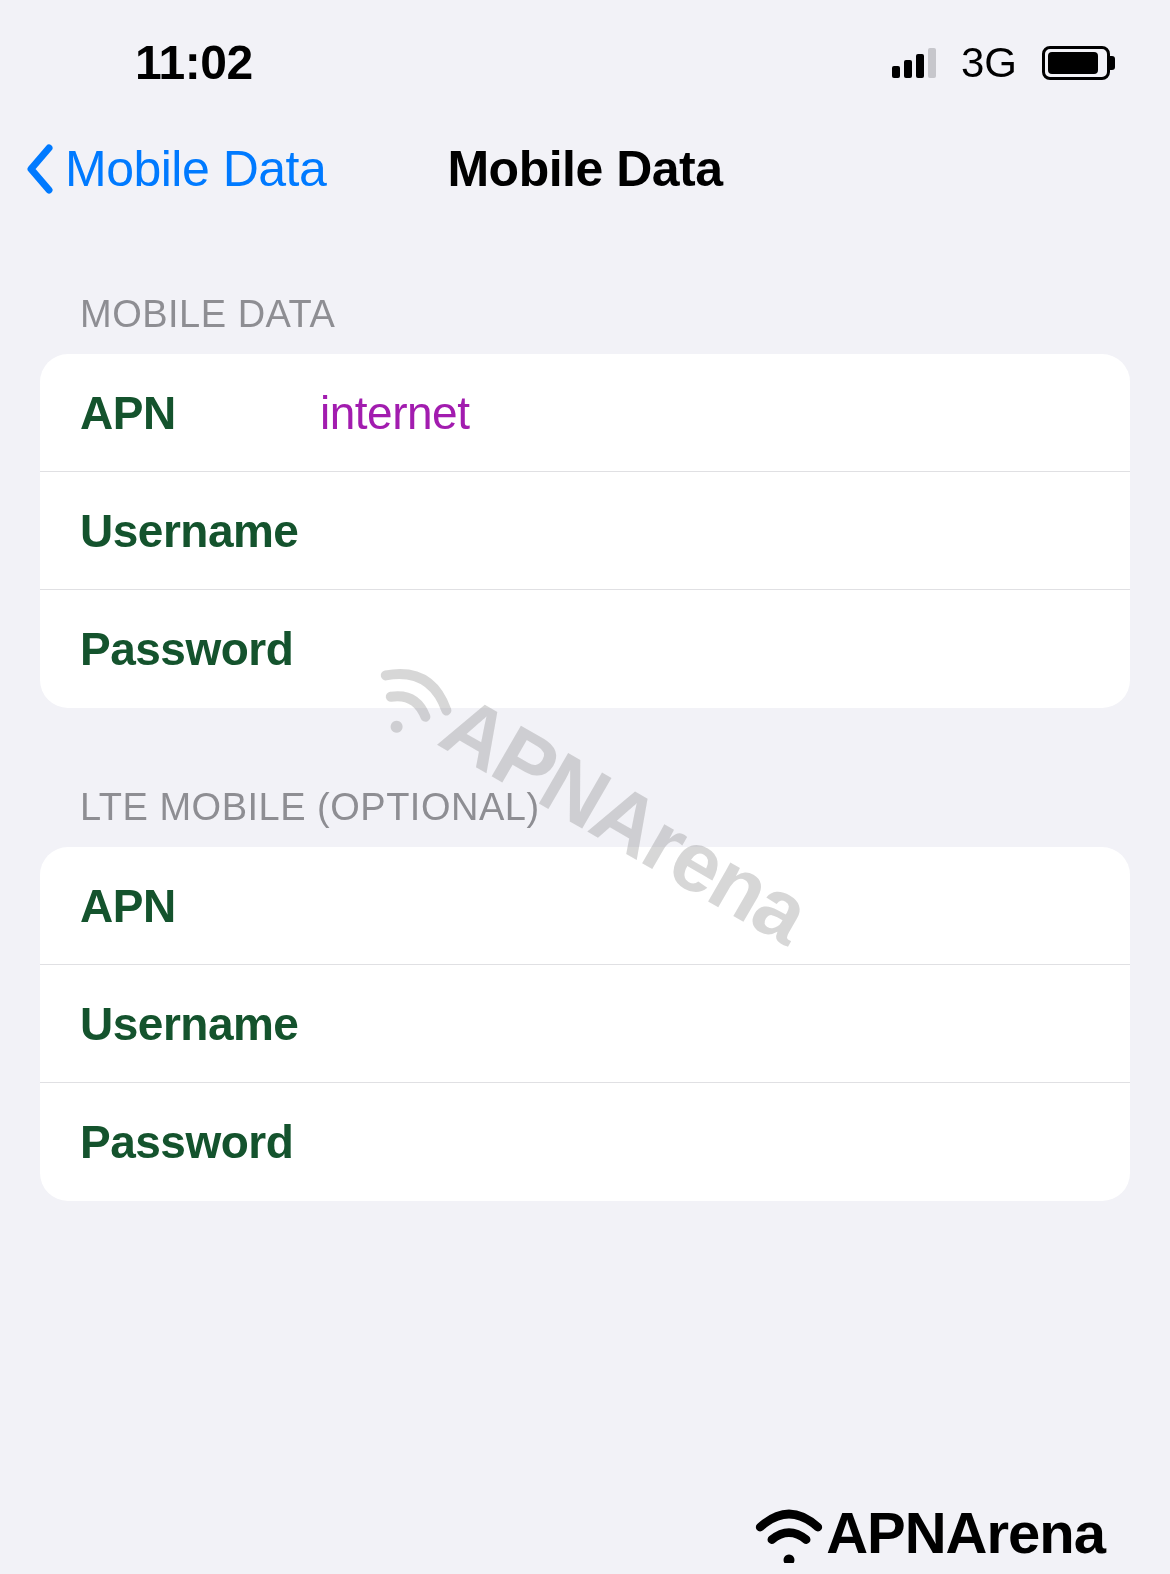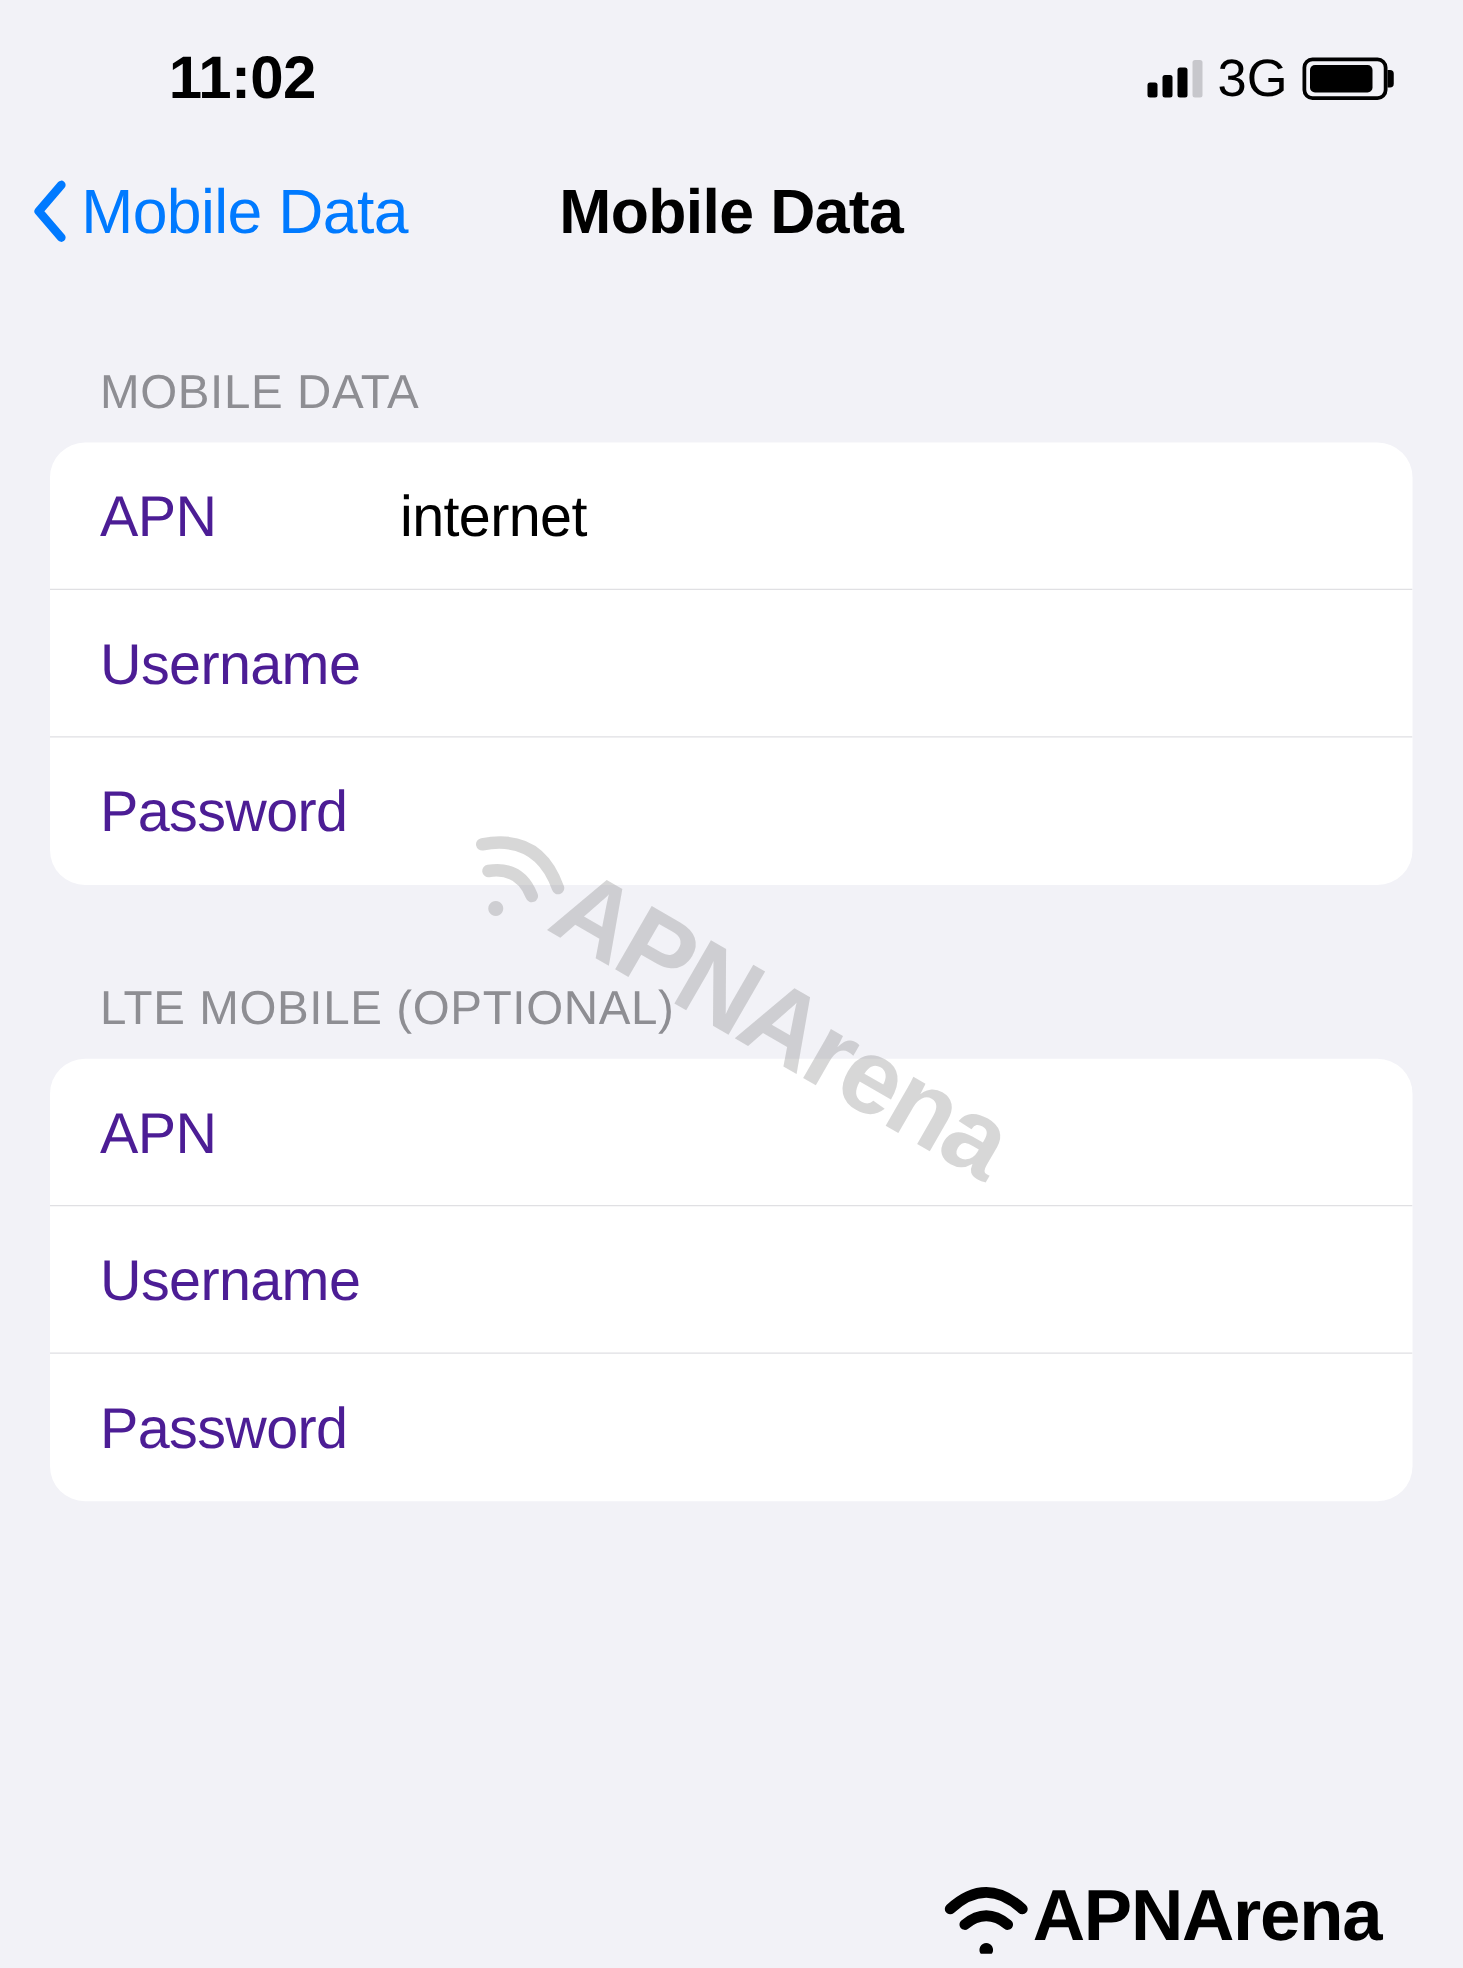--- a/index.html
+++ b/index.html
@@ -26,21 +26,21 @@
     .status-time {
       font-size: 48px;
       font-weight: 600;
       color: #000;
       letter-spacing: -0.5px;
       margin-left: 35px;
     }
     .status-right {
       display: flex;
       align-items: center;
-      gap: 12px;
+      gap: 25px;
     }
     .signal-icon {
       display: flex;
       align-items: flex-end;
       gap: 4px;
       height: 30px;
     }
     .signal-bar {
       width: 8px;
       background: #000;
@@ -132,28 +132,29 @@
       align-items: center;
       min-height: 118px;
       padding: 0 40px;
       border-bottom: 1px solid #e0e0e3;
     }
     .row:last-child {
       border-bottom: none;
     }
     .row-label {
       font-size: 46px;
-      color: #4c1d95;
+      color: #14532d;
       width: 240px;
       flex-shrink: 0;
       letter-spacing: -0.5px;
+      font-weight: bold;
     }
     .row-input {
       font-size: 46px;
-      color: #000000;
+      color: #a21caf;
       border: none;
       outline: none;
       flex: 1;
       background: transparent;
       letter-spacing: -0.5px;
     }
     .row-input::placeholder {
       color: #c7c7cc;
     }
     .section-gap {

